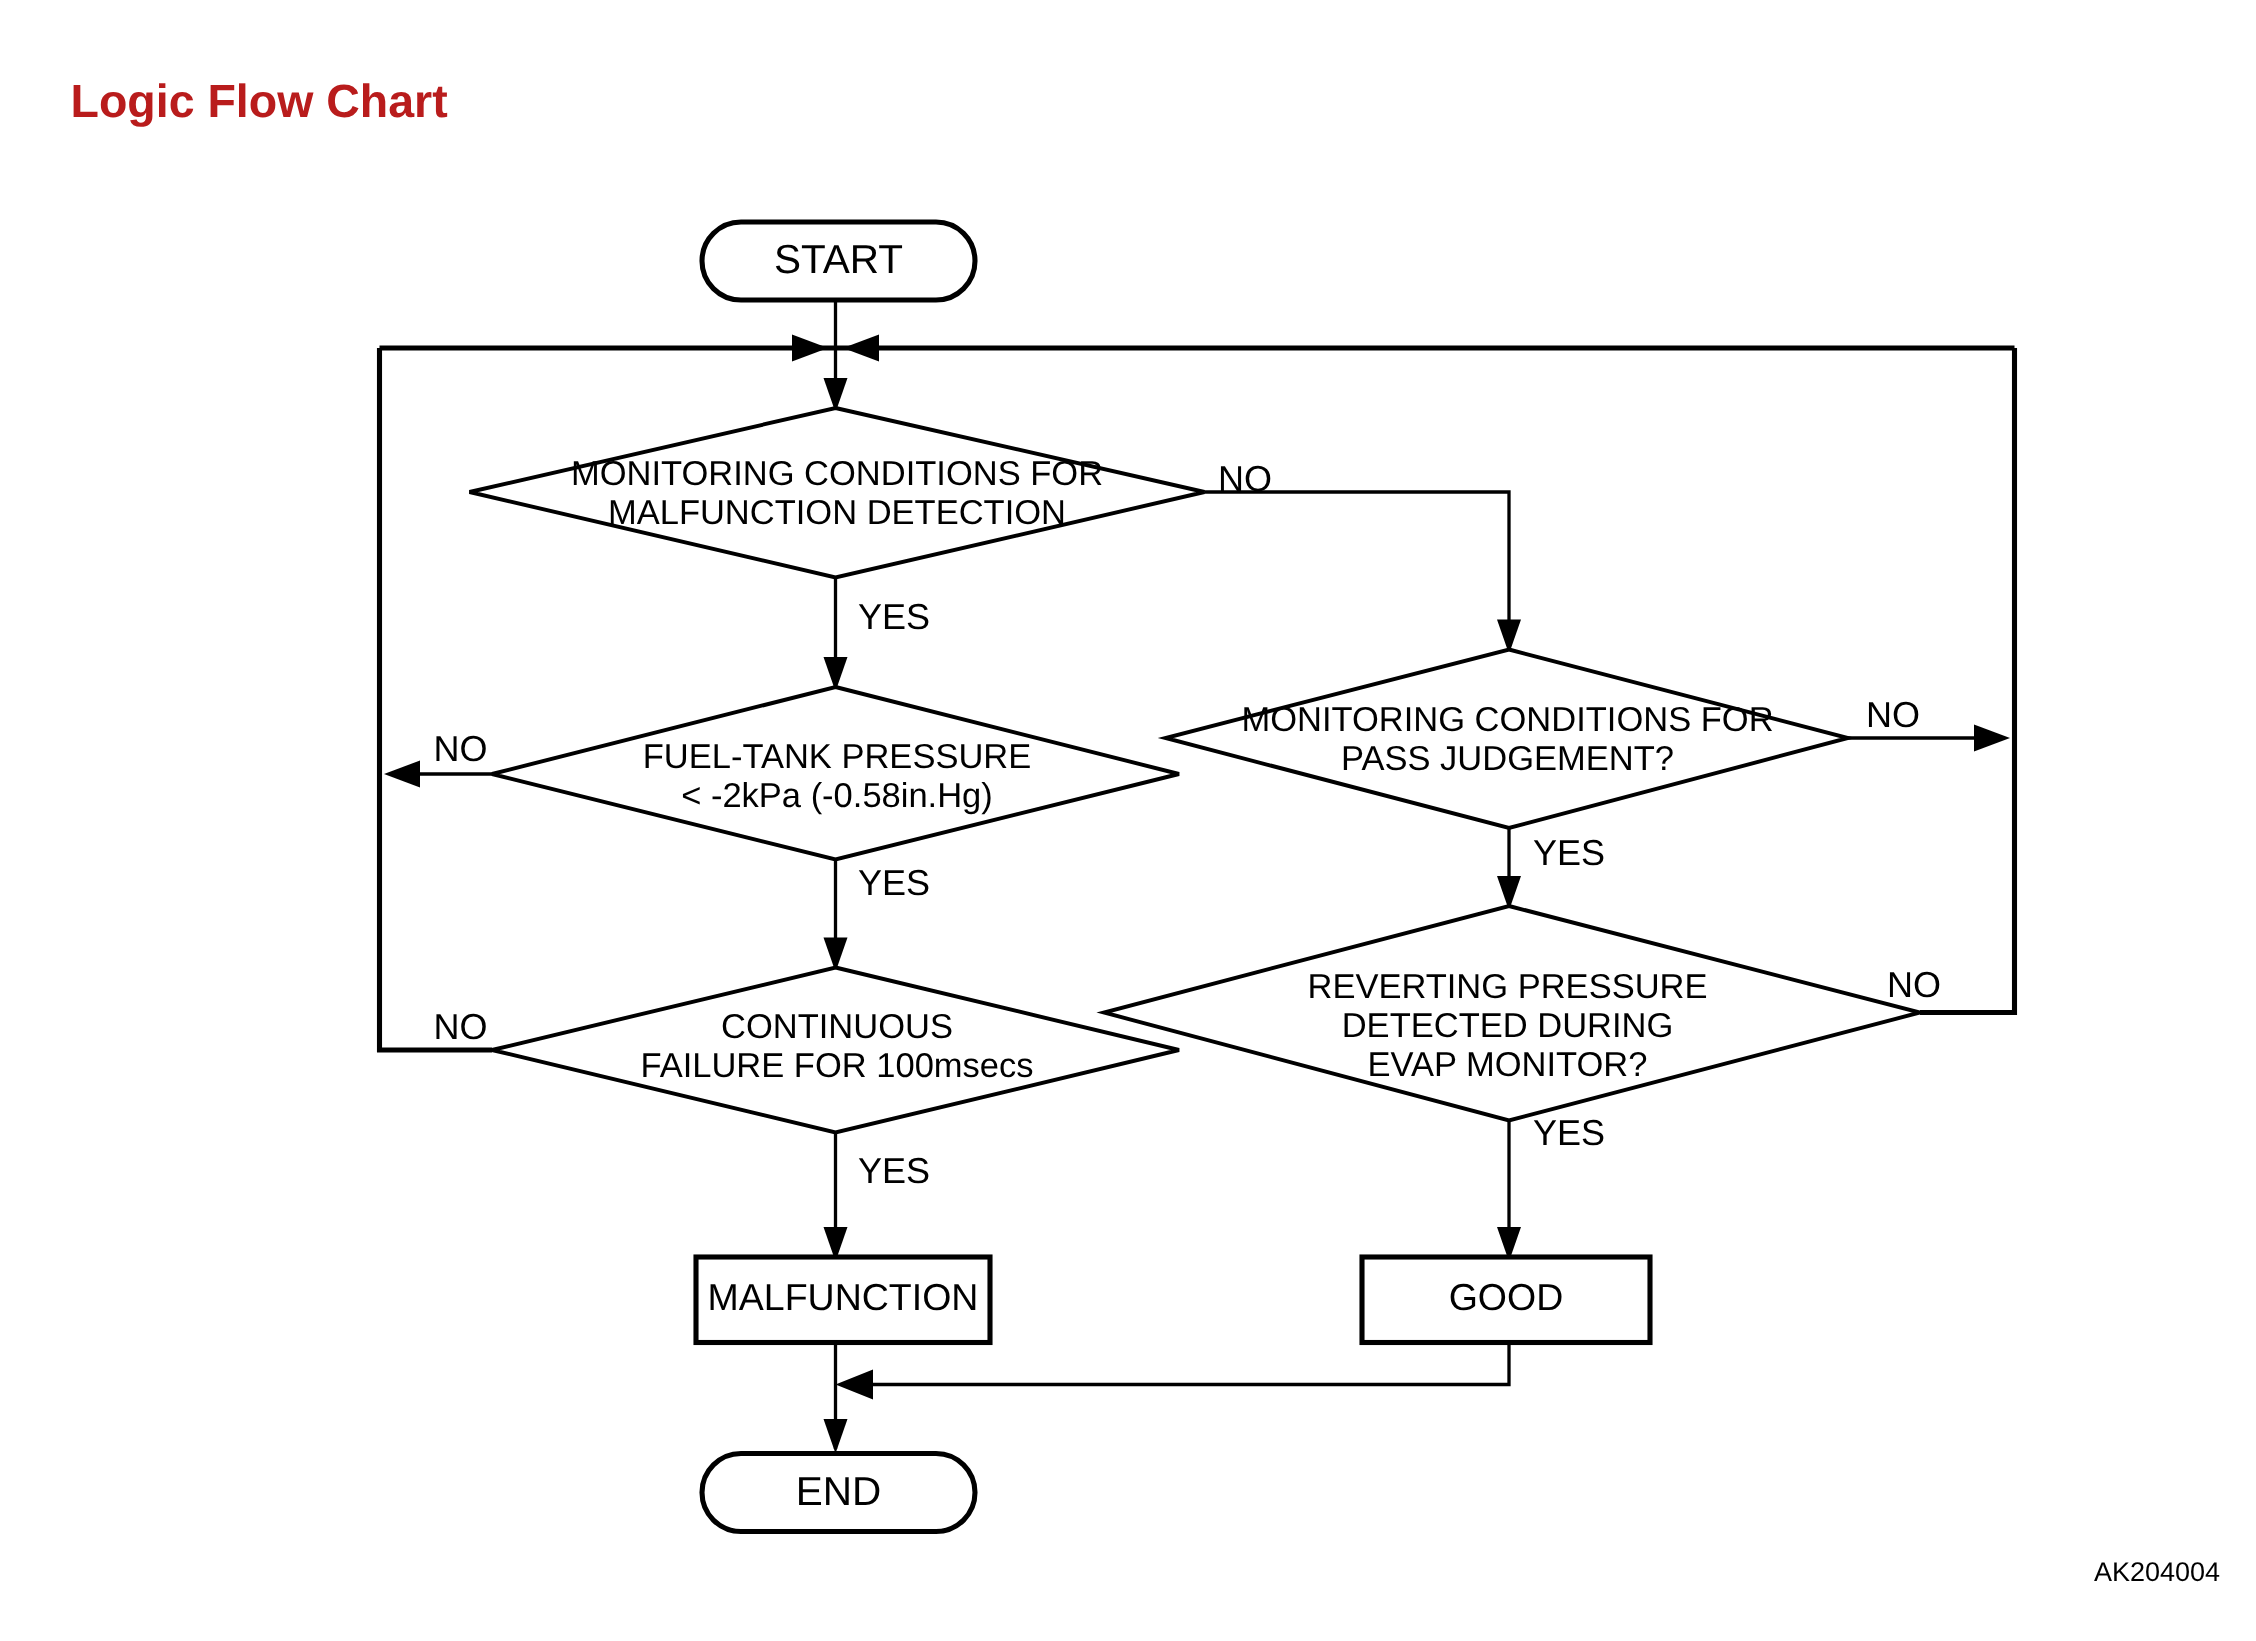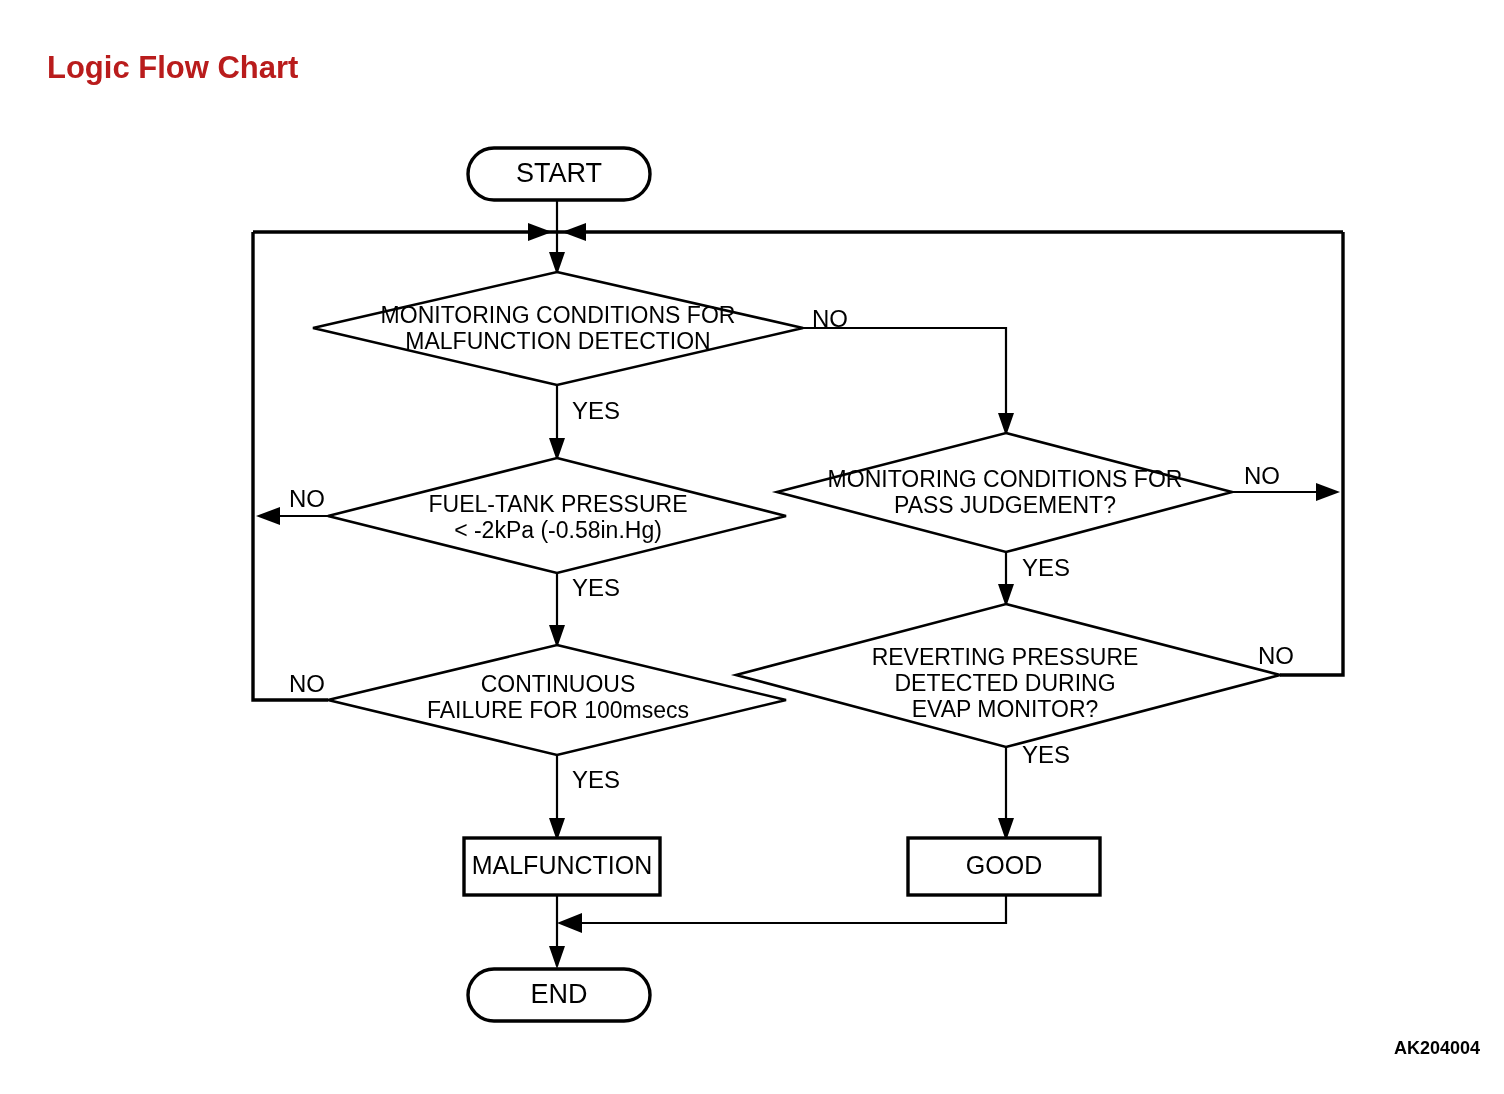--- a/index.html
+++ b/index.html
@@ -24,21 +24,21 @@
     letter-spacing: 0px;
     color: #b91c1c;
     white-space: nowrap;
     margin-top: 32px;
   }
   #figure-id {
     position: absolute;
     right: 24px;
     top: 1038px;
     font-size: 18px;
-    font-weight: bold;
+    font-weight: normal;
     color: #000000;
     white-space: nowrap;
   }
   #flow-svg {
     position: absolute;
     left: 0;
     top: 0;
     width: 1504px;
     height: 1094px;
   }

